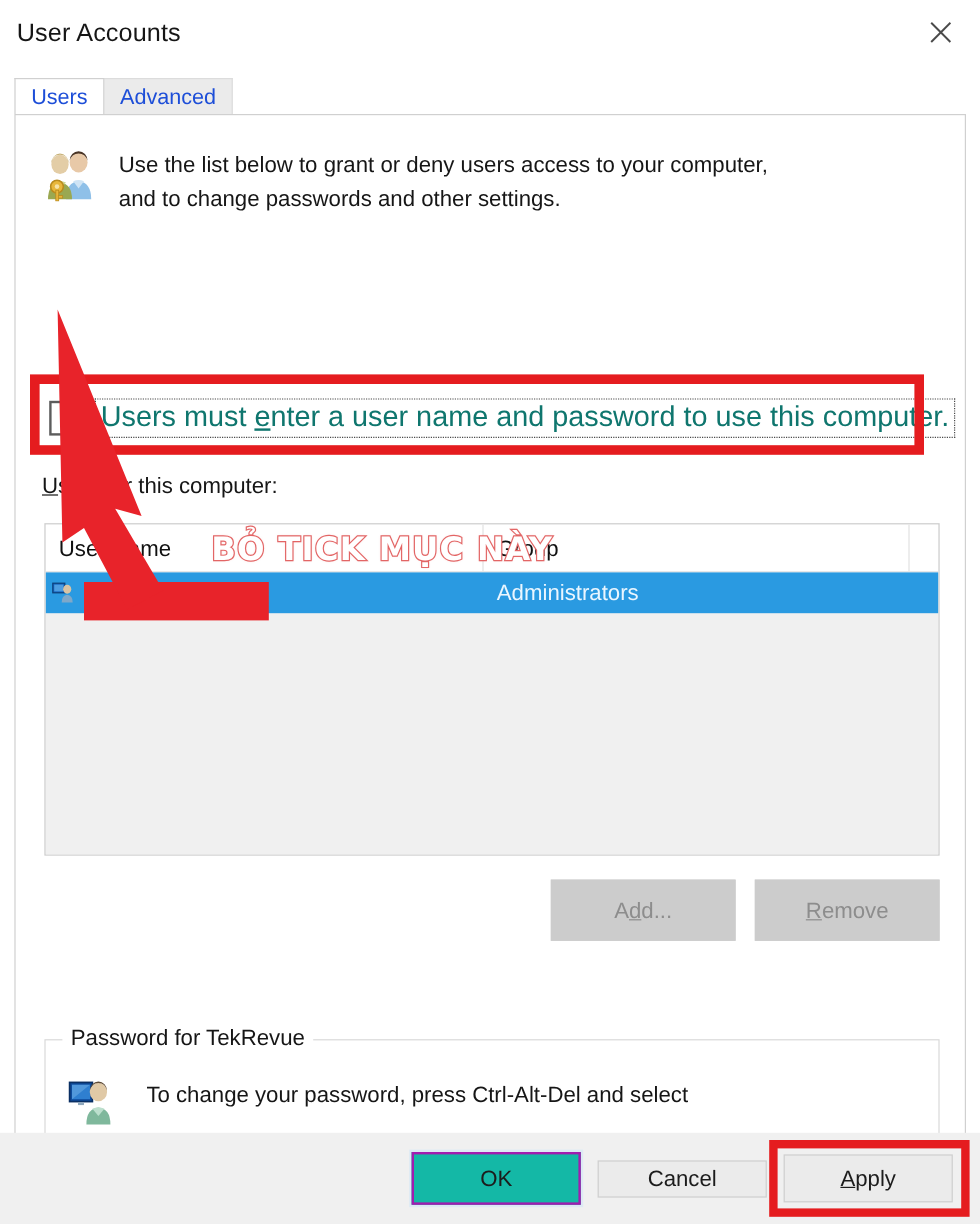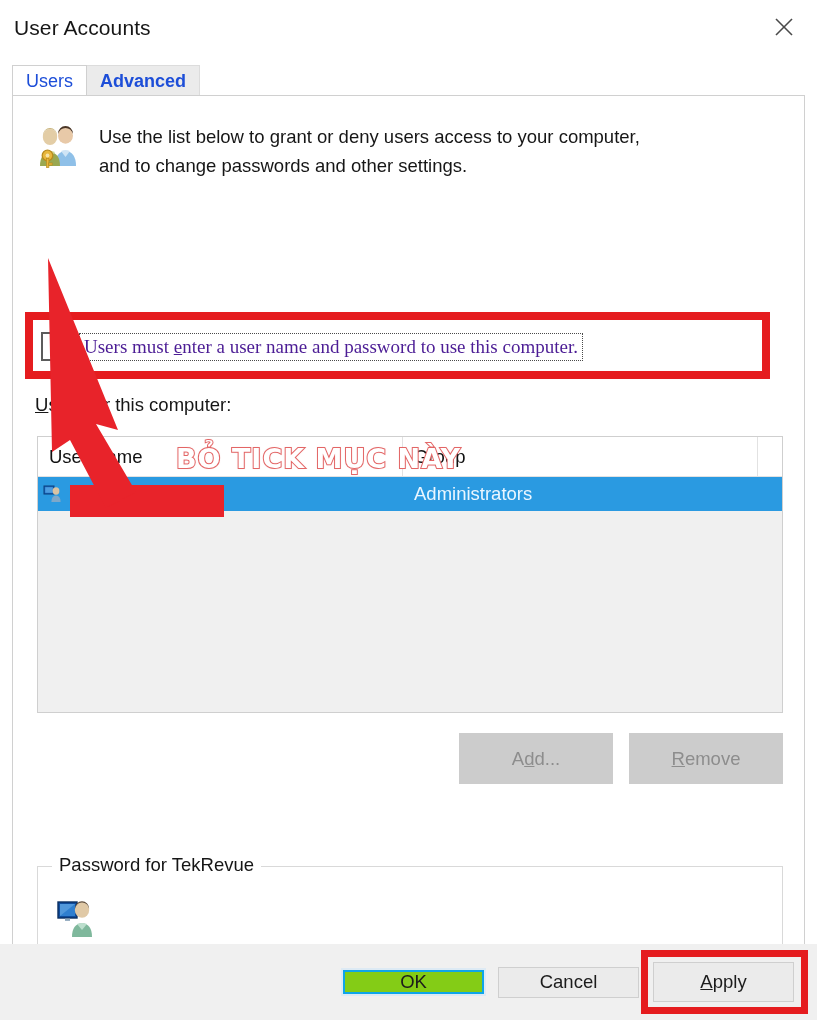--- a/index.html
+++ b/index.html
@@ -48,21 +48,21 @@
     height:30px; padding: 0 13px;
     display:flex; align-items:center;
     font-size:18px; color:#1d4ed8;
     border:1px solid #d8d8d8;
     border-bottom:none;
     cursor:pointer;
     position:relative;
     line-height:1;
   }
   .tab.active { background:#ffffff; z-index:3; border-color:#d0d0d0; }
-  .tab.inactive { background:#ebebeb; border-color:#dcdcdc; margin-left:-1px;font-weight:bold; }
+  .tab.inactive { background:#ebebeb; border-color:#dcdcdc; margin-left:-1px; }
 
   
   #tabpanel {
     position:relative;
     margin: 0 12px 0 12px;
     background:#ffffff;
     border:1px solid #d0d0d0;
     flex:none;
     height: 1001px;
     padding: 14px 22px 0 22px;
@@ -88,27 +88,26 @@
     position:absolute; left:28px; top:236px;
     display:flex; align-items:center; z-index:6;
   }
   #req-checkbox {
     width:29px; height:29px; flex:none;
     background:#ffffff; border:2px solid #5c5c5c;
     cursor:pointer;
   }
   #checkbox-label {
     margin-left:9px;
-    font-size:19px; color:#4c1d95;
+    font-size:24px; color:#0f766e;
     border:1px dotted #4a4a4a;
     padding: 3px 4px 4px 4px;
     line-height:1;
     white-space:nowrap;
     cursor:pointer;
-    font-family:Liberation Serif, serif;
   }
   .acc { text-decoration: underline; }
 
   
   #list-label {
     position:absolute; left:22px; top:298px;
     font-size:18.5px; color:#161616;
   }
 
   
@@ -195,22 +194,22 @@
   }
 
   
   #bottombar {
     position:absolute; left:0; bottom:0; width:817px; height:76px;
     background:#f0f0f0;
     display:flex; align-items:center; justify-content:flex-end;
     padding-right: 23px; gap:14px;
   }
   #btn-ok {
-    width:141px; height:24px;
-    border:2px solid #0ea5e9; background:#84cc16;
+    width:141px; height:44px;
+    border:2px solid #a21caf; background:#14b8a6;
     box-shadow: 0 0 0 2px #ddeaf4;
   }
   #btn-cancel { width:141px; height:31px; background:#ebebeb; border:1px solid #cfcfcf; }
   #btn-apply  { width:141px; height:40px; background:#ebebeb; border:1px solid #cfcfcf; }
   #apply-wrap { position:relative; display:flex; align-items:center; }
   #apply-annot {
     position:absolute; left:-12px; top:-12px; width:167px; height:64px;
     border:7px solid #e51c1f; pointer-events:none;
   }
 
@@ -337,20 +336,21 @@
             <rect x="4" y="7" width="15" height="12" fill="#2f7fd0"></rect>
             <path d="M4 7 l15 0 l-15 12z" fill="#5fa3e0" opacity=".7"></path>
             <rect x="9" y="21.5" width="5" height="2.4" fill="#8fa8bd"></rect>
             <ellipse cx="26" cy="13" rx="7.2" ry="7.8" fill="#e0c9a6"></ellipse>
             <path d="M18.8 12 a7.2 7.8 0 0 1 14.4 0 q-1.4 -6.6 -7.2 -6.6 T18.8 12z" fill="#5d4a36"></path>
             <path d="M16 40 q0 -13 10 -14 q10 1 10 14z" fill="#7fb89c"></path>
             <path d="M21 27 l5 6 l5 -6 q-5 -2 -10 0z" fill="#bcdfcd"></path>
           </svg>
         </div>
         <div id="password-text">
+          <div>To change your password, press Ctrl-Alt-Del and select</div>
         </div>
       </div>
       <div class="btn disabled" id="btn-reset">
           <span>Reset </span>
           <span class="acc">P</span>
           <span>assword...</span>
         </div>
     </div>
 
   </div>

